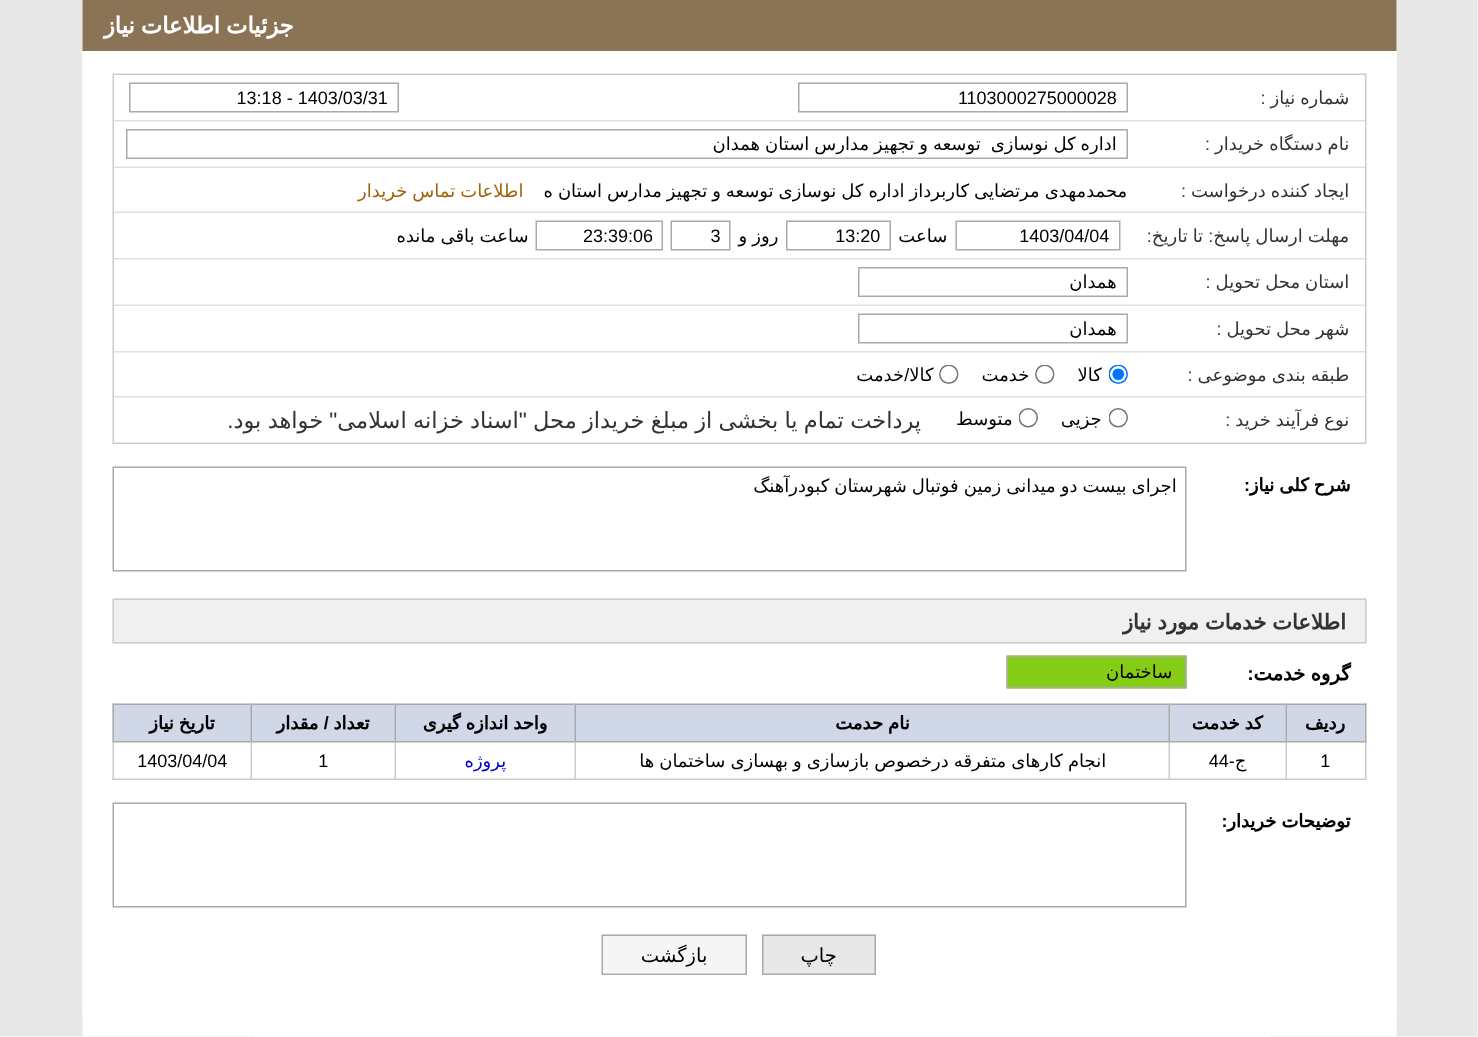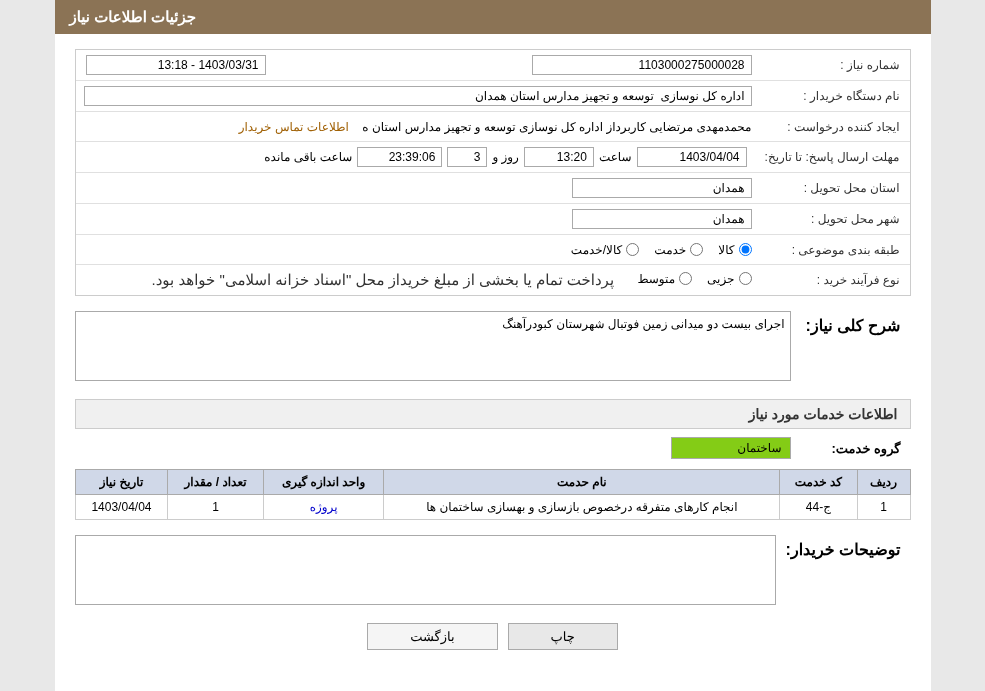--- a/index.html
+++ b/index.html
@@ -138,36 +138,36 @@
       direction: rtl;
     }
     .description-section {
       display: flex;
       align-items: flex-start;
       margin-bottom: 15px;
     }
     .desc-label {
       min-width: 120px;
       padding: 5px 10px;
-      font-size: 16px;
+      font-size: 12px;
       flex-shrink: 0;
       font-weight: bold;
     }
     .desc-value {
       flex: 1;
     }
     .button-row {
       display: flex;
       justify-content: center;
       gap: 10px;
       margin-top: 15px;
       margin-bottom: 10px;
     }
     .btn {
-      padding: 5px 42px;
+      padding: 5px 25px;
       font-size: 13px;
       font-family: Tahoma, Arial, sans-serif;
       cursor: pointer;
       border: 1px solid #aaa;
       background: #f0f0f0;
     }
     .btn-print {
       background: #e8e8e8;
     }
     .btn-back {

